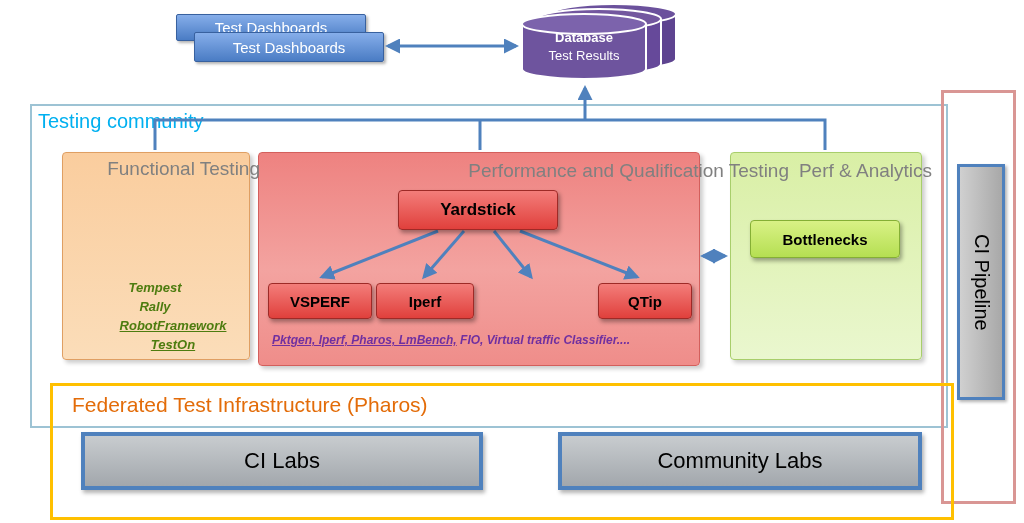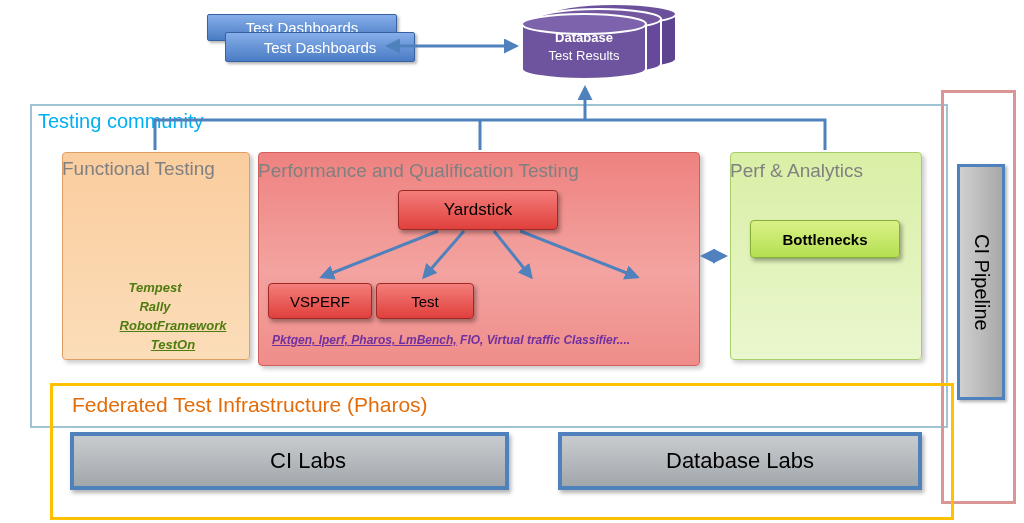--- a/index.html
+++ b/index.html
@@ -9,42 +9,41 @@
   }
   .abs{position:absolute;}
   .arrows{position:absolute;left:0;top:0;z-index:5;pointer-events:none;}
 
   
   .dash{
     background:linear-gradient(180deg,#86AEEA 0%,#4A7CC4 100%);
     border:1px solid #38619F;border-radius:2px;
     color:#ffffff;font-size:15px;display:flex;align-items:center;justify-content:center;
     box-shadow:2px 2px 3px rgba(0,0,0,0.3);
-    margin-left:31px;
   }
   .dash-back{left:176px;top:14px;width:188px;height:25px;z-index:2;}
   .dash-front{left:194px;top:32px;width:188px;height:28px;z-index:3;}
 
   
   .db-wrap{left:522px;top:4px;width:160px;height:80px;z-index:4;}
   .db-label{position:absolute;left:0;width:124px;text-align:center;color:#ffffff;font-size:13px;}
   .db-title{top:26px;font-weight:bold;}
   .db-sub{top:44px;}
 
   
   .tc-box{left:30px;top:104px;width:914px;height:320px;border:2px solid #9DC3D4;z-index:1;}
   .tc-label{left:38px;top:110px;color:#00B0F0;font-size:20px;z-index:2;}
 
   
   .func-box{
     left:62px;top:152px;width:186px;height:206px;border-radius:4px;
     background:linear-gradient(180deg,#FACD9E 0%,#FBDDB9 100%);
     border:1px solid #DF9F63;box-shadow:3px 3px 4px rgba(0,0,0,0.2);z-index:2;
   }
-  .box-title{color:#808080;font-size:19px;text-align:left;width:100%;}
+  .box-title{color:#808080;font-size:19px;text-align:right;width:100%;margin-left:12px;}
   .func-title{left:62px;top:158px;width:186px;z-index:3;}
   .perf-title{left:258px;top:160px;width:519px;z-index:3;}
   .ana-title{left:730px;top:160px;width:190px;z-index:3;}
 
   .btn{
     display:flex;align-items:center;justify-content:center;border-radius:4px;
     color:#000;box-shadow:2px 3px 4px rgba(0,0,0,0.35);z-index:6;
   }
   .functest-btn{
     left:88px;top:208px;width:134px;height:40px;font-size:16px;font-weight:600;
@@ -55,21 +54,21 @@
   .tool-u{text-decoration:underline;padding-left:36px;}
 
   
   .perf-box{
     left:258px;top:152px;width:440px;height:212px;border-radius:4px;
     background:linear-gradient(180deg,#EE8280 0%,#F3A3A0 55%,#EF8D8A 100%);
     border:1px solid #D35F5C;box-shadow:3px 3px 4px rgba(0,0,0,0.2);z-index:2;
   }
   .red-btn{
     background:linear-gradient(180deg,#F37D7A 0%,#E0403C 100%);
-    border:1px solid #9E2A27;font-weight:400;align-items:center;
+    border:1px solid #9E2A27;font-weight:700;align-items:center;
   }
   .yardstick-btn{left:398px;top:190px;width:158px;height:38px;font-size:17px;}
   .vsperf-btn{left:268px;top:283px;width:102px;height:34px;font-size:15px;}
   .cperf-btn{left:376px;top:283px;width:96px;height:34px;font-size:15px;}
   .storperf-btn{left:487px;top:283px;width:96px;height:34px;font-size:15px;}
   .qtip-btn{left:598px;top:283px;width:92px;height:34px;font-size:15px;}
   .perf-note{left:272px;top:333px;width:420px;color:#7030A0;font-size:12px;
     font-style:italic;font-weight:bold;z-index:6;}
   .note-u{text-decoration:underline;}
 
@@ -97,21 +96,21 @@
 
   
   .fed-box{left:50px;top:383px;width:898px;height:131px;border:3px solid #FFC000;z-index:2;background:transparent;}
   .fed-title{left:72px;top:393px;color:#E36C09;font-size:21px;z-index:3;}
   .lab-btn{
     background:linear-gradient(180deg,#C8CCCF 0%,#A2A7AC 100%);
     border:4px solid #4F81BD;color:#000;font-size:22px;
     display:flex;align-items:center;justify-content:center;z-index:6;
     box-shadow:2px 3px 4px rgba(0,0,0,0.3);
   }
-  .ci-labs{left:70px;top:432px;width:394px;height:50px;padding-left:37px;}
+  .ci-labs{left:81px;top:432px;width:394px;height:50px;}
   .community-labs{left:558px;top:432px;width:356px;height:50px;}
 </style>
 </head>
 <body>
 
 <div class="stage">
 
   <svg class="arrows" width="1024" height="523" viewBox="0 0 1024 523">
     <defs>
       <marker id="arr" viewBox="0 0 10 10" refX="8" refY="5" markerWidth="5" markerHeight="5" orient="auto-start-reverse" markerUnits="strokeWidth">
@@ -173,21 +172,24 @@
 
   <div class="abs perf-box"></div>
   <div class="abs box-title perf-title">Performance and Qualification Testing</div>
   <div class="abs btn red-btn yardstick-btn">
     <span>Yardstick</span>
   </div>
   <div class="abs btn red-btn vsperf-btn">
     <span>VSPERF</span>
   </div>
   <div class="abs btn red-btn cperf-btn">
-    <span>Test</span>
+    <span>Iperf</span>
+  </div>
+  <div class="abs btn red-btn qtip-btn">
+    <span>QTip</span>
   </div>
   <div class="abs perf-note">
     <span class="note-u">Pktgen, Iperf, Pharos, LmBench,</span><span> FIO, Virtual traffic Classifier....</span>
   </div>
 
   <div class="abs ana-box"></div>
   <div class="abs box-title ana-title">Perf &amp; Analytics</div>
   <div class="abs btn bottlenecks-btn">
     <span>Bottlenecks</span>
   </div>
@@ -196,16 +198,16 @@
   <div class="abs ci-pipeline">
     <span>CI Pipeline</span>
   </div>
 
   <div class="abs fed-box"></div>
   <div class="abs fed-title">Federated Test Infrastructure (Pharos)</div>
   <div class="abs lab-btn ci-labs">
     <span>CI Labs</span>
   </div>
   <div class="abs lab-btn community-labs">
-    <span>Database Labs</span>
+    <span>Community Labs</span>
   </div>
 
 </div>
 
 </body></html>

